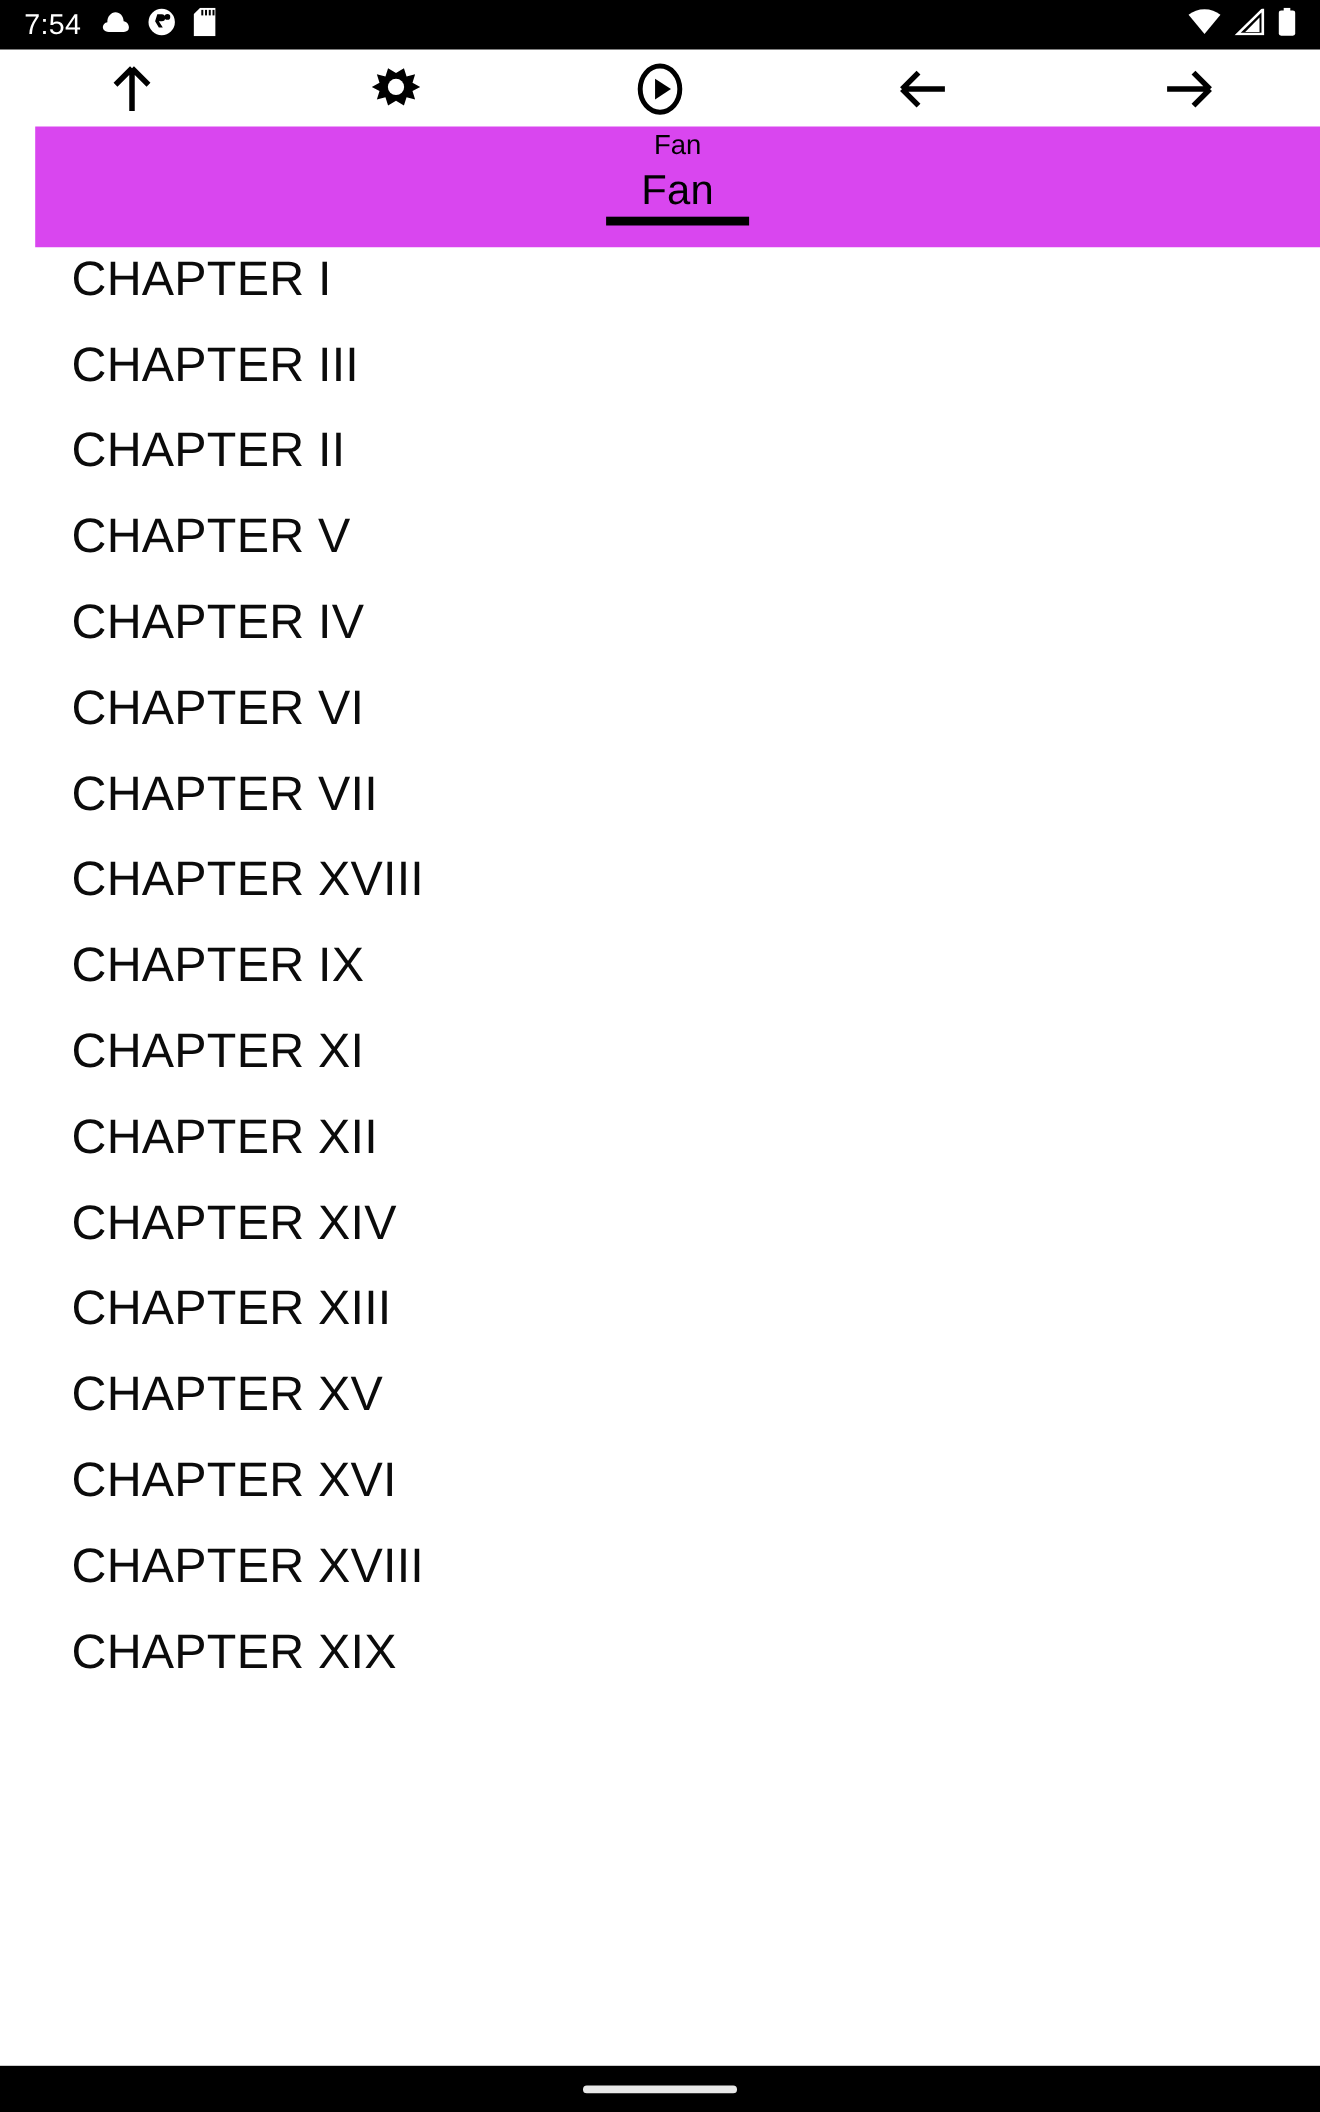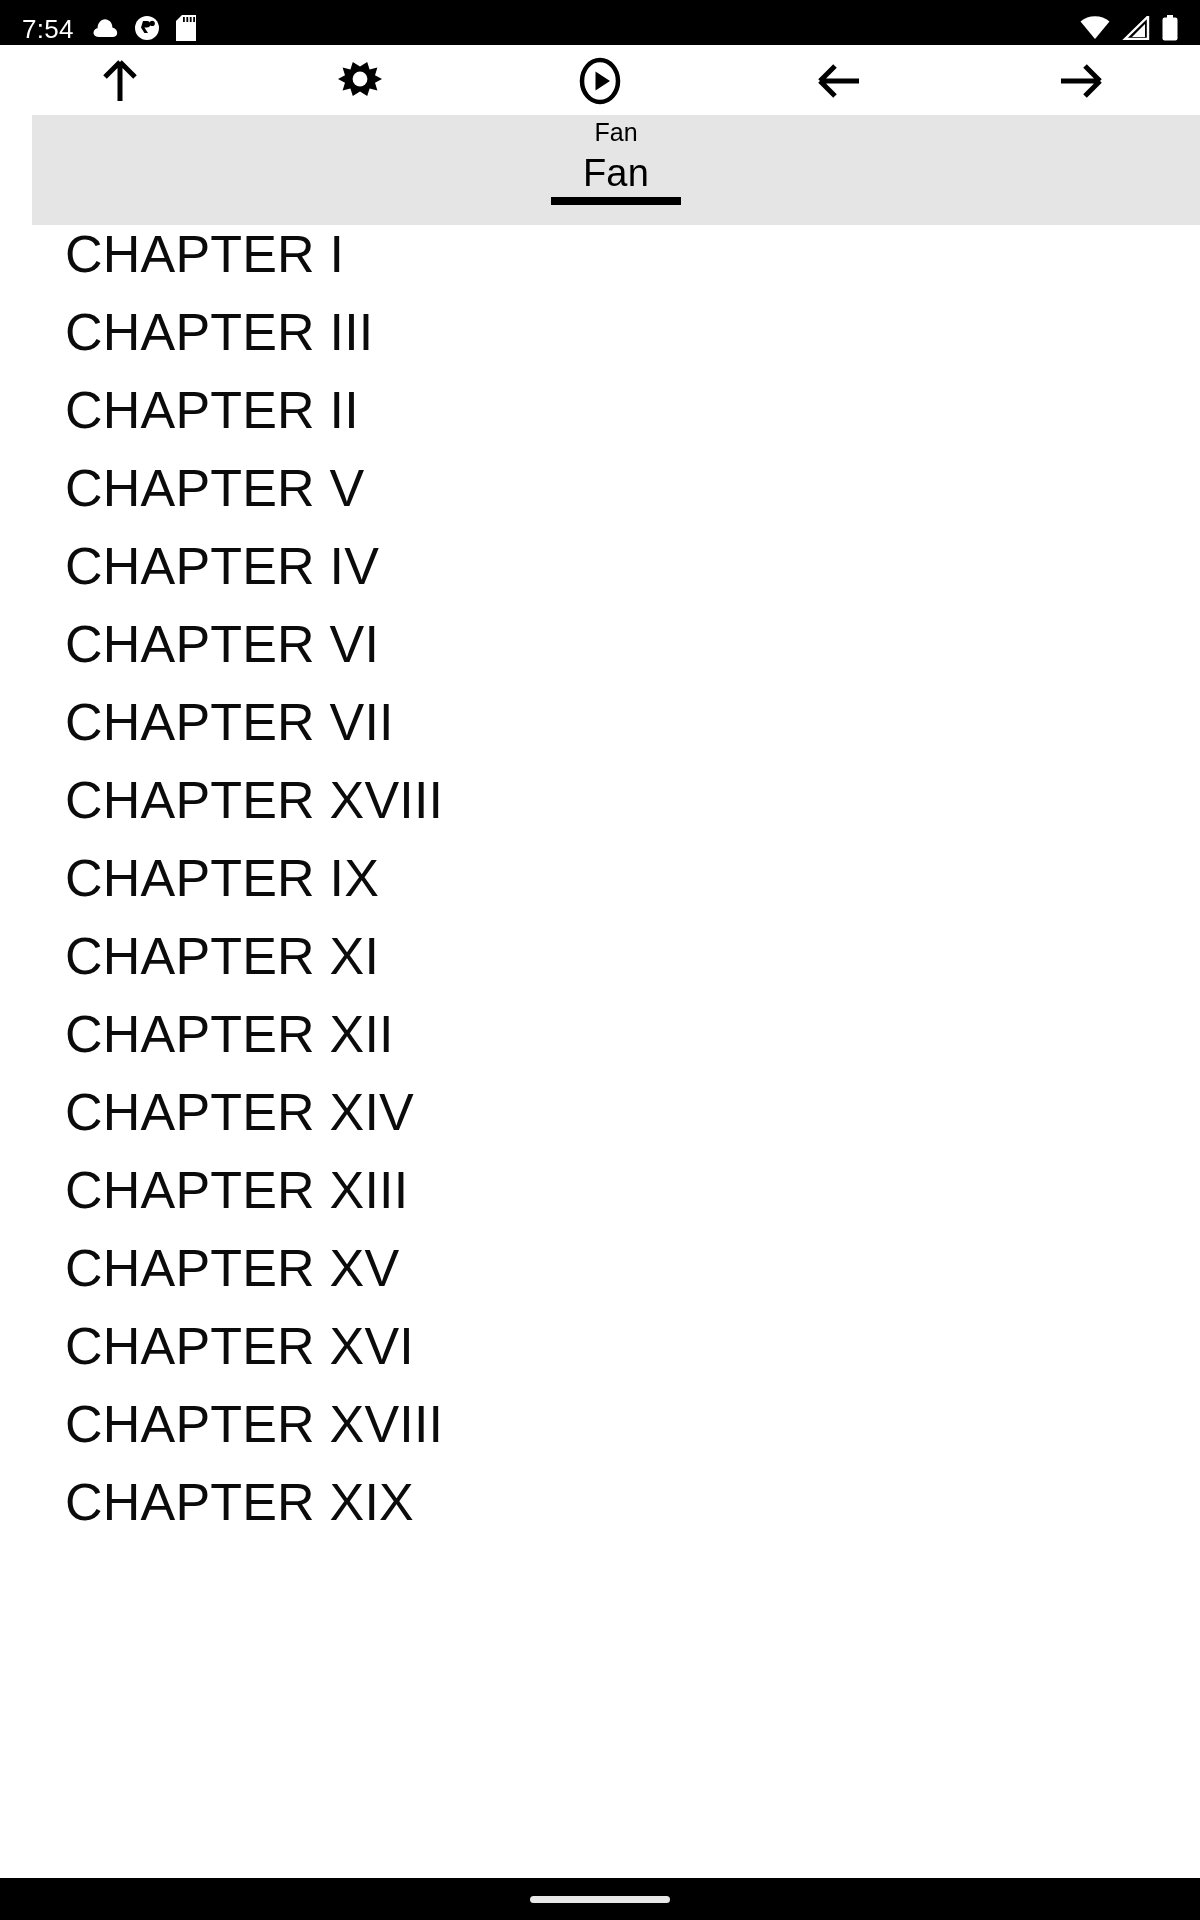--- a/index.html
+++ b/index.html
@@ -12,21 +12,21 @@
   #screen {
     position:relative;
     width:1200px; height:1920px;
     background:#ffffff;
     display:flex; flex-direction:column;
   }
 
   
   .statusbar {
     height:45px; background:#000000;
-    display:flex; align-items:flex-end;
+    display:flex; align-items:center;
     padding:0 22px;
     flex:0 0 45px;
     position:relative; z-index:5;
   }
   .sb-time {
     color:#ffffff; font-size:26px; letter-spacing:0.3px;
     font-family:"Liberation Sans", sans-serif;
   }
   .sb-left-icons { display:flex; align-items:center; gap:16px; margin-left:18px; }
   .sb-right { margin-left:auto; display:flex; align-items:center; gap:12px; }
@@ -45,21 +45,21 @@
     display:flex; align-items:center; justify-content:center;
     height:70px; cursor:pointer;
     background:transparent; border:none;
   }
 
   
   .tabblock {
     flex:0 0 auto;
     position:relative;
     height:110px;
-    background:#e5e5e5;
+    background:#d946ef;
     margin-left:32px;
   }
   .tab-sub {
     position:absolute; top:0; left:0; right:0;
     text-align:center;
     font-size:25px; color:#000000; line-height:34px;
   }
   .tab-main-wrap {
     position:absolute; top:36px; left:0; right:0;
     display:flex; flex-direction:column; align-items:center;
@@ -79,21 +79,21 @@
     position:relative;
     overflow:hidden;
     background:#ffffff;
   }
   .list {
     position:absolute;
     top:-10px; left:0; right:0;
     padding-left:65px;
   }
   .chapter {
-    font-size:52px;
+    font-size:44px;
     line-height:78px;
     color:#0b0b0b;
     white-space:nowrap;
     cursor:pointer;
     letter-spacing:0.2px;
   }
 
   
   .navbar {
     position:absolute; left:0; right:0; bottom:0;

